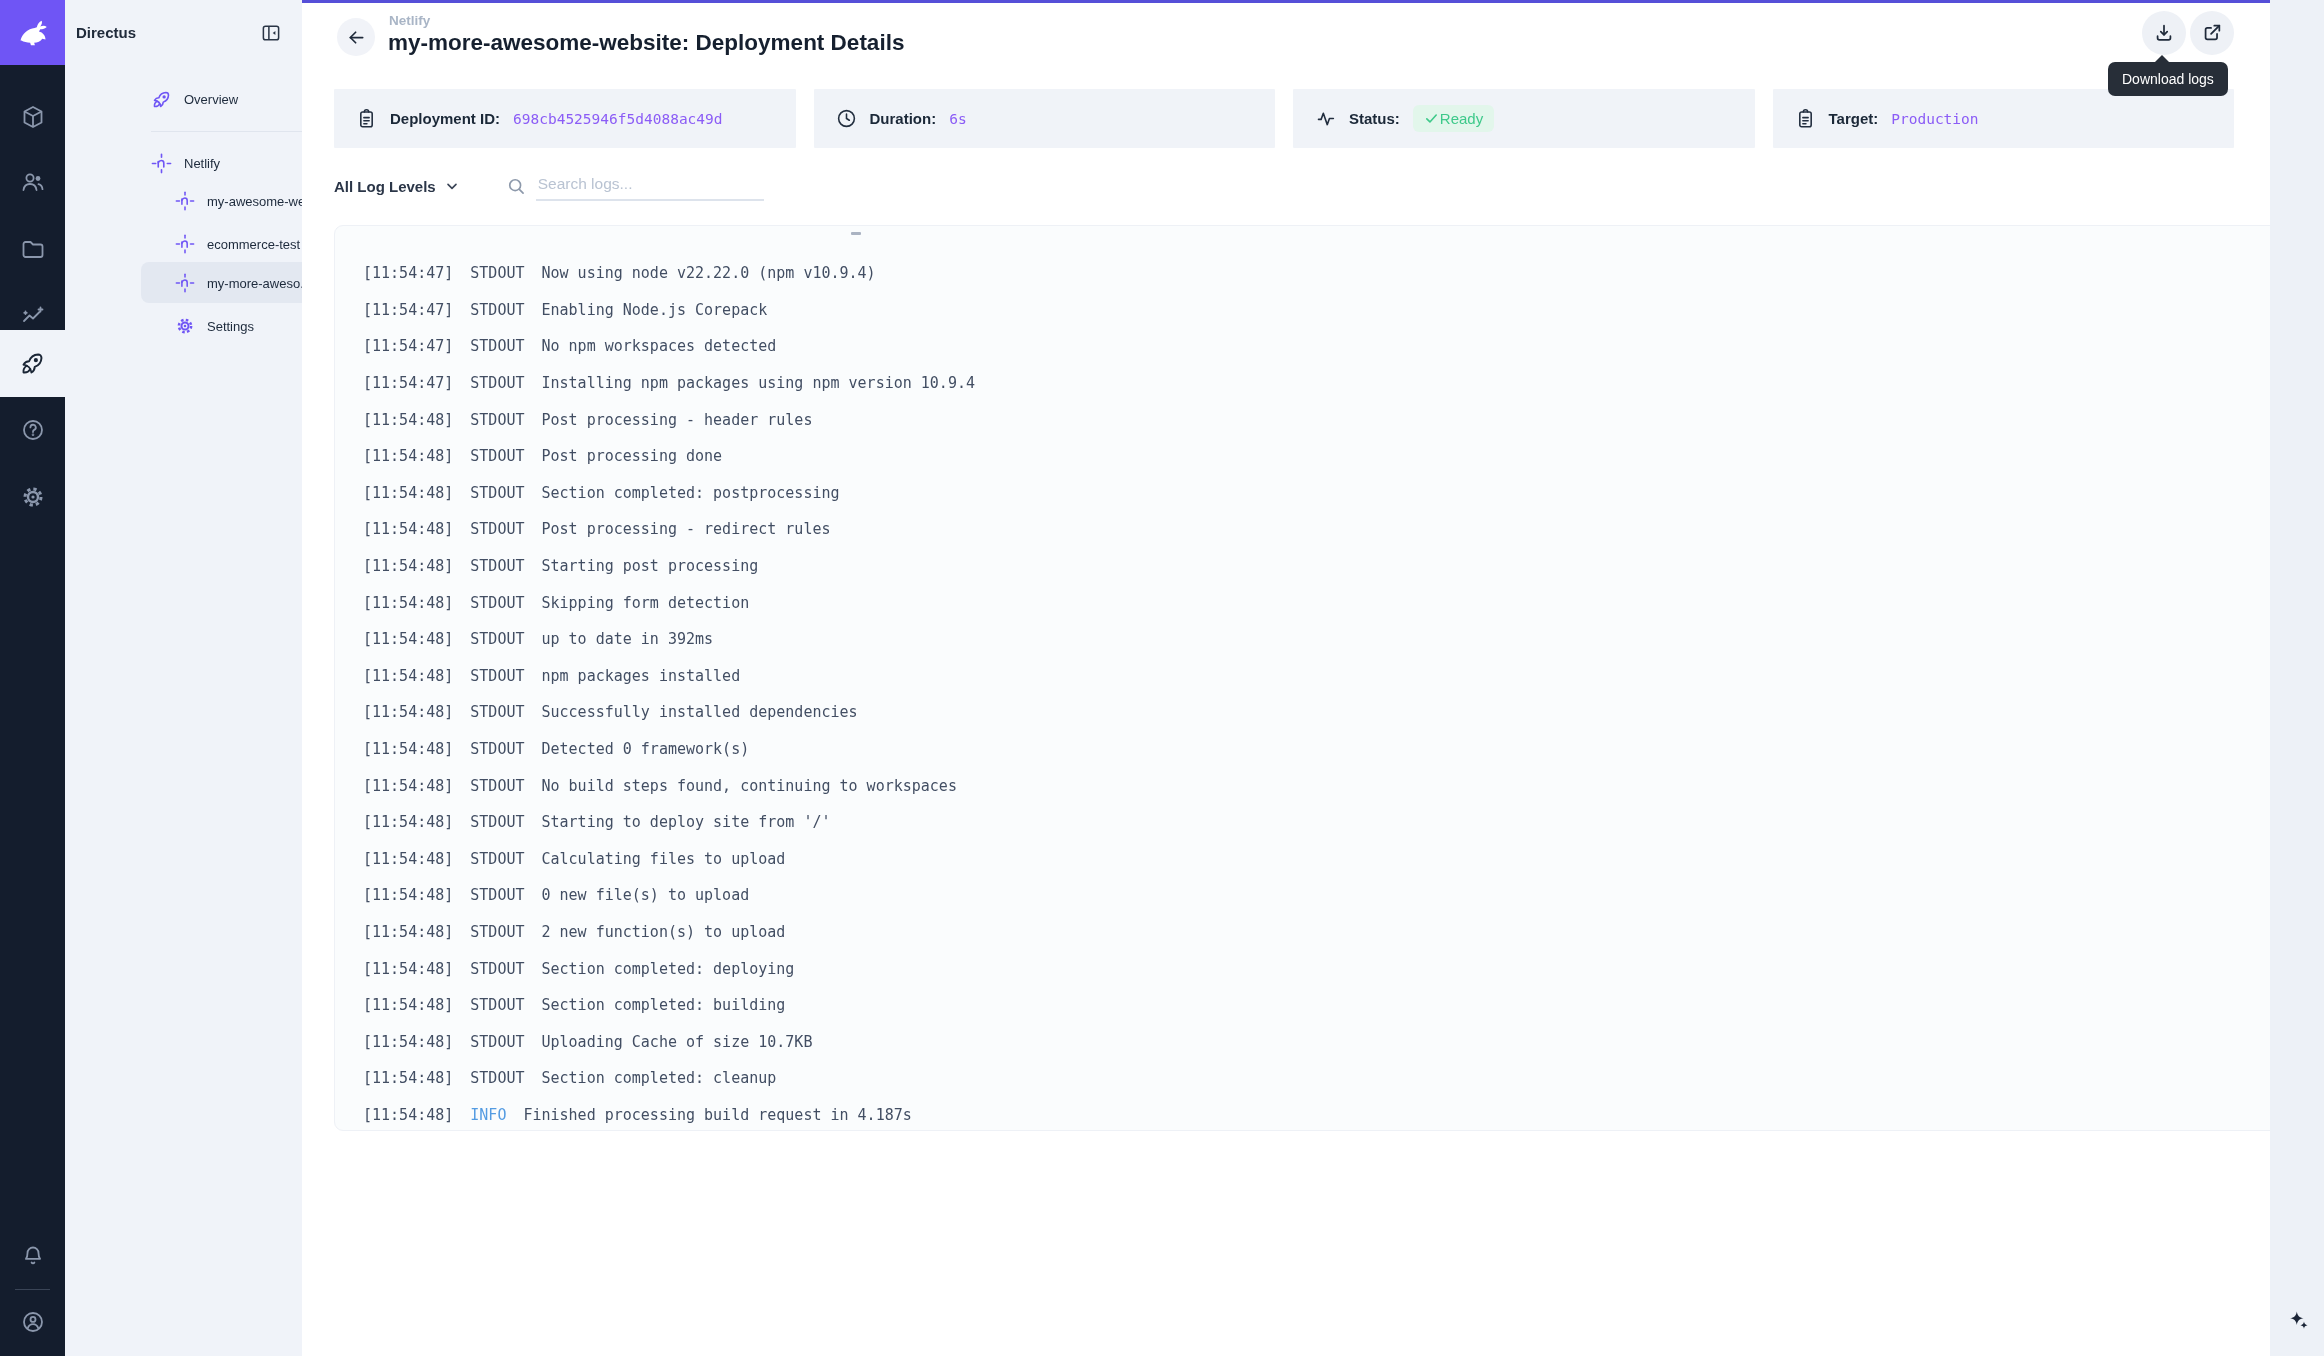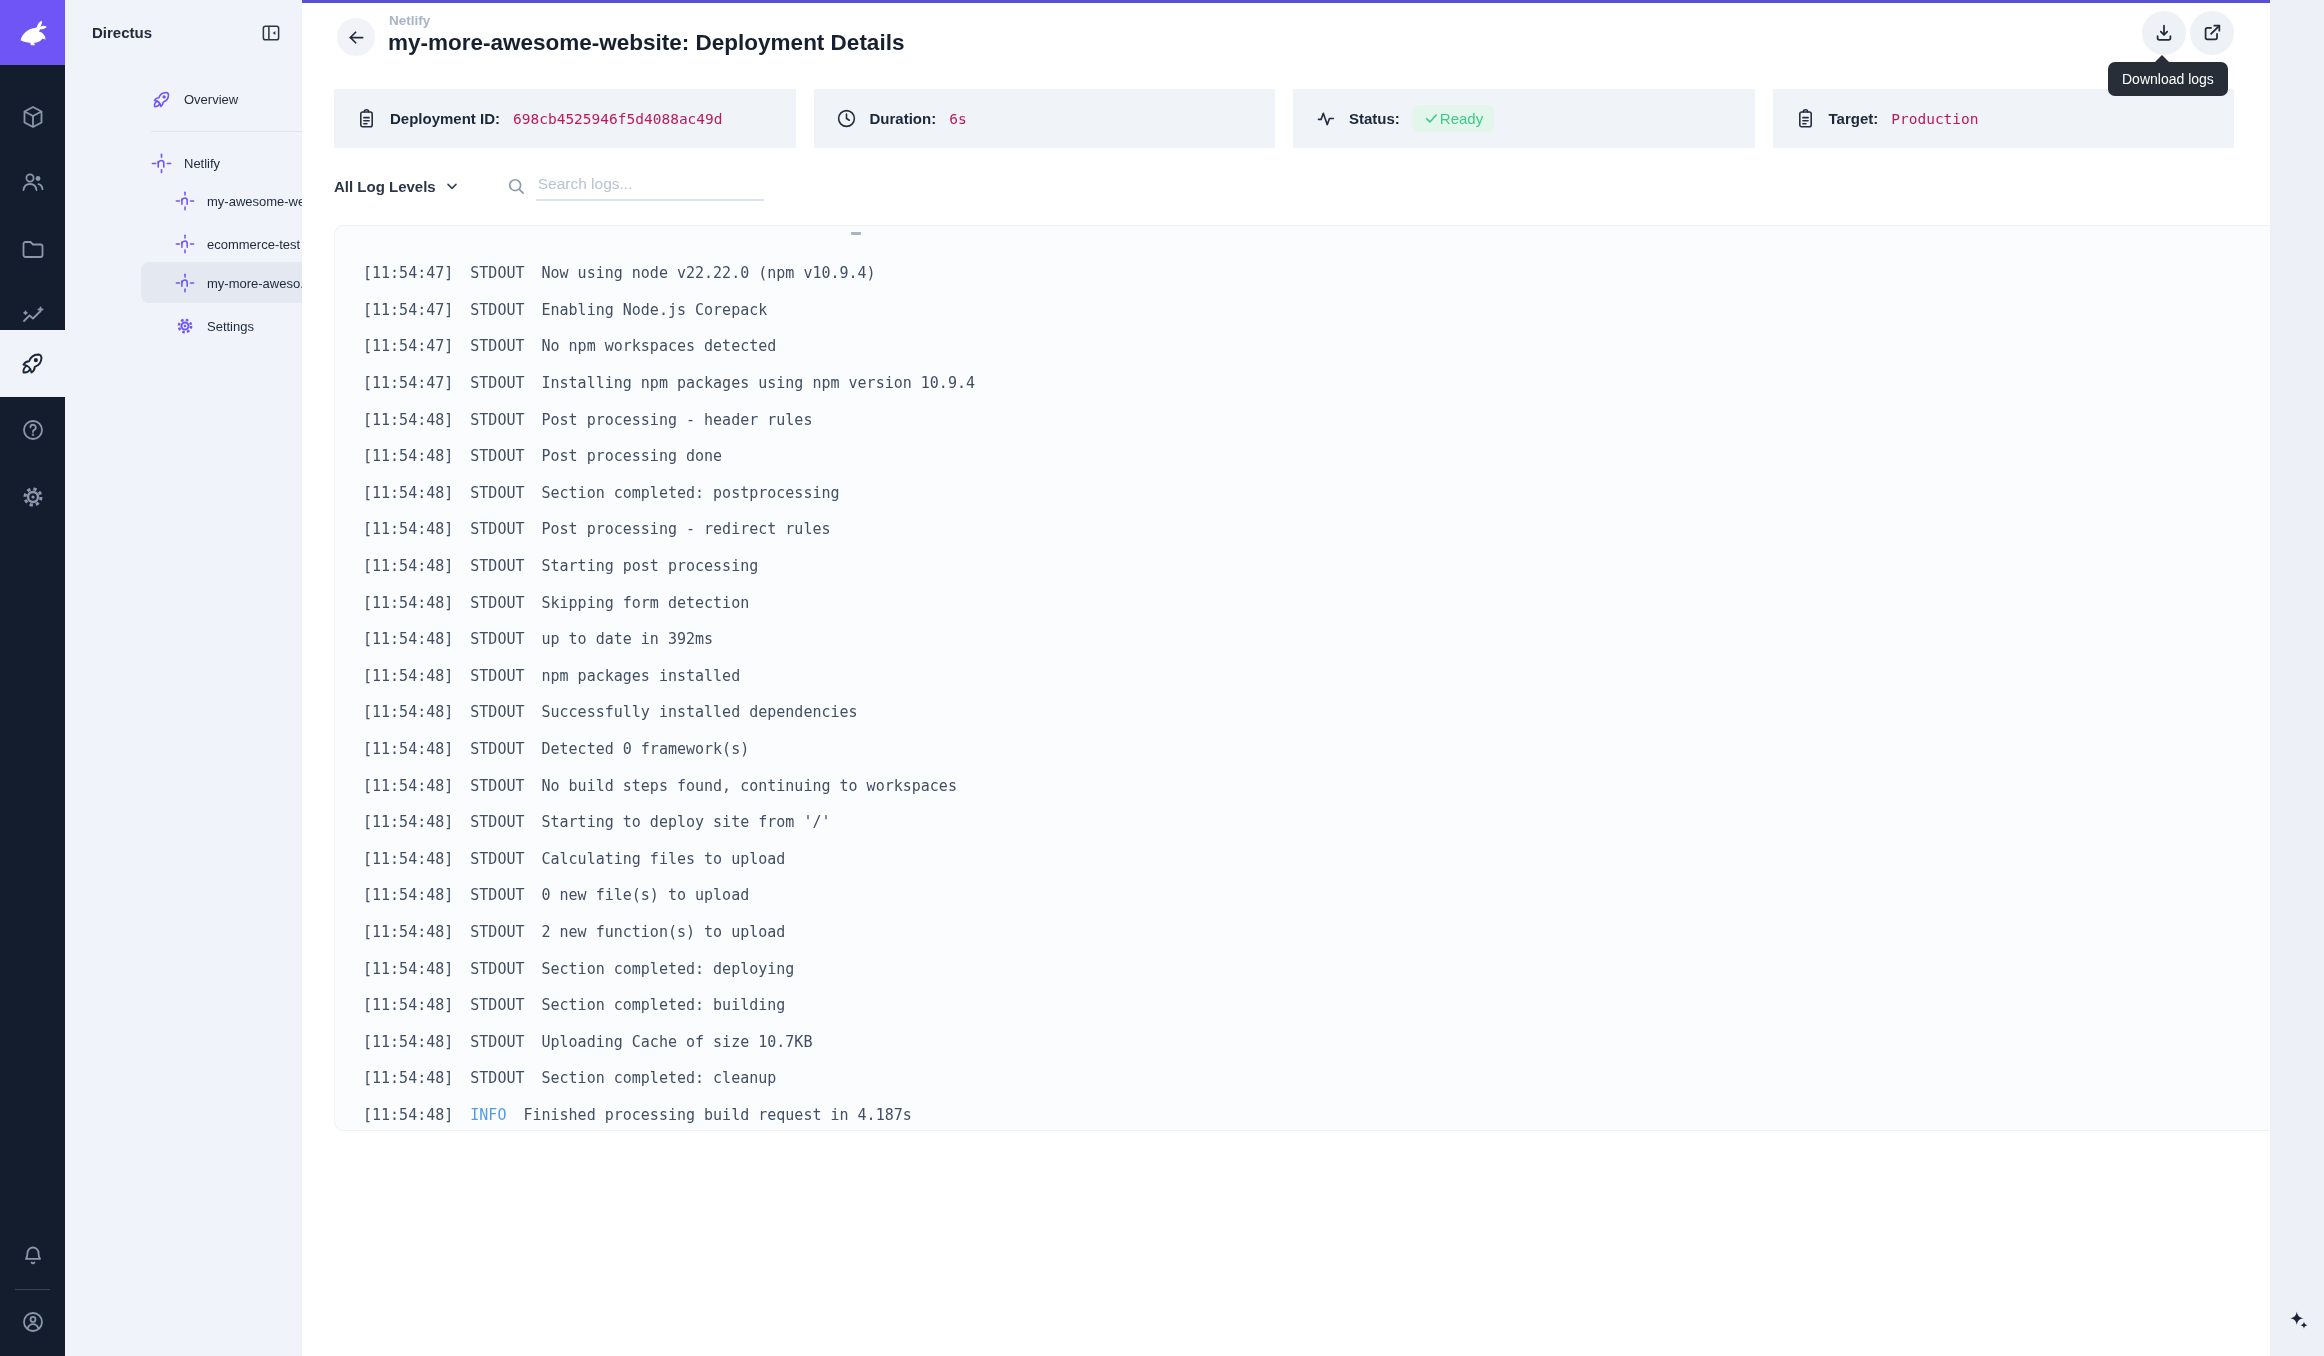--- a/index.html
+++ b/index.html
@@ -26,21 +26,21 @@
 
   
   .rail{position:absolute;left:0;top:0;width:65px;height:1356px;background:var(--rail-bg);}
   .logo-tile{position:absolute;left:0;top:0;width:65px;height:65px;background:var(--purple);display:flex;align-items:center;justify-content:center;cursor:pointer;}
   .mod{position:absolute;left:0;width:65px;height:60px;display:flex;align-items:center;justify-content:center;color:var(--rail-icon);background:transparent;border:none;cursor:pointer;}
   .mod.active{background:var(--nav-bg);color:#1b2636;height:67px;}
   .rail-divider{position:absolute;left:15px;width:35px;height:1px;background:#3a4456;}
 
   
   .navpanel{position:absolute;left:65px;top:0;width:237px;height:1356px;background:var(--nav-bg);}
-  .nav-header{position:absolute;left:0;top:0;width:237px;height:65px;display:flex;align-items:center;padding:0 20px 0 27px;}
+  .nav-header{position:absolute;left:0;top:0;width:237px;height:65px;display:flex;align-items:center;padding:0 20px 0 11px;}
   .nav-header .pname{font-size:15px;font-weight:600;color:#202b3b;flex:1;}
   .nav-header .collapse{background:none;border:none;color:#2a3546;cursor:pointer;display:flex;}
   .nav-item{position:absolute;display:flex;align-items:center;gap:12px;color:var(--nav-text);font-size:13px;font-weight:500;cursor:pointer;}
   .nav-item .ni{display:flex;color:var(--purple);}
   .nav-divider{position:absolute;left:86px;top:131px;width:200px;height:1px;background:#e0e5ee;}
   .nav-pill{position:absolute;left:76px;top:262px;width:221px;height:41px;background:var(--pill);border-radius:8px;}
   .chev{margin-left:auto;color:var(--purple);display:flex;}
 
   
   .main{position:absolute;left:302px;top:0;width:1968px;height:1356px;background:#fff;}
@@ -52,21 +52,21 @@
   .hbtn.dl{left:1840px;}
   .hbtn.ext{left:1888px;}
   .tooltip{position:absolute;left:1806px;top:62px;height:34px;padding:0 14px;background:var(--tooltip-bg);border-radius:7px;color:#fff;font-size:14px;font-weight:500;display:flex;align-items:center;z-index:5;}
   .tooltip::before{content:"";position:absolute;left:46px;top:-7px;border:8px solid transparent;border-bottom-color:var(--tooltip-bg);border-top:none;}
 
   
   .cards{position:absolute;left:32px;top:89px;width:1900px;height:59px;display:flex;gap:18px;}
   .card{flex:1;background:var(--card-bg);border-radius:1px;display:flex;align-items:center;padding:16px 22px;gap:13px;}
   .card .cicon{display:flex;color:#222e3f;flex:0 0 auto;}
   .card .clabel{font-size:15px;font-weight:600;color:#1b2838;white-space:pre;}
-  .card .cvalue{font-family:"DejaVu Sans Mono",monospace;font-size:14.5px;color:#be185d;}
+  .card .cvalue{font-family:"DejaVu Sans Mono",monospace;font-size:14.5px;color:#8b5cf6;}
   .pillok{display:inline-flex;align-items:center;gap:1px;background:var(--green-bg);border-radius:6px;padding:5px 11px;color:var(--green);font-size:15px;font-weight:500;}
 
   
   .filters{position:absolute;left:32px;top:168px;height:36px;display:flex;align-items:center;}
   .lvl{display:flex;align-items:center;gap:8px;font-size:15px;font-weight:600;color:#2b3648;background:none;border:none;cursor:pointer;}
   .searchwrap{display:flex;align-items:center;margin-left:46px;color:#8d99ab;}
   .searchwrap input{border:none;outline:none;border-bottom:2px solid #dde3ec;background:transparent;width:228px;margin-left:10px;font-size:15.5px;padding:4px 2px 6px;color:#42506a;font-family:"Liberation Sans",sans-serif;}
   .searchwrap input::placeholder{color:#b9c3d2;}
 
   

